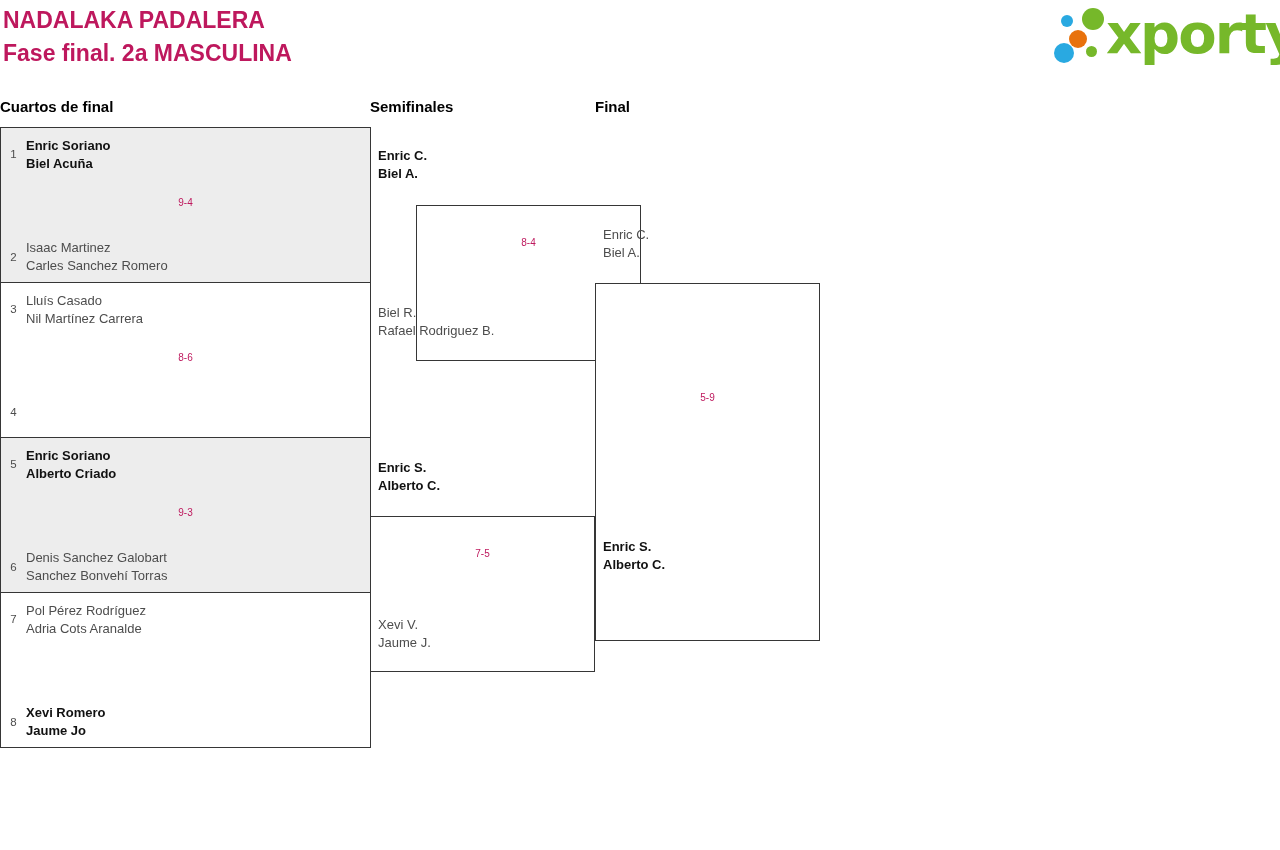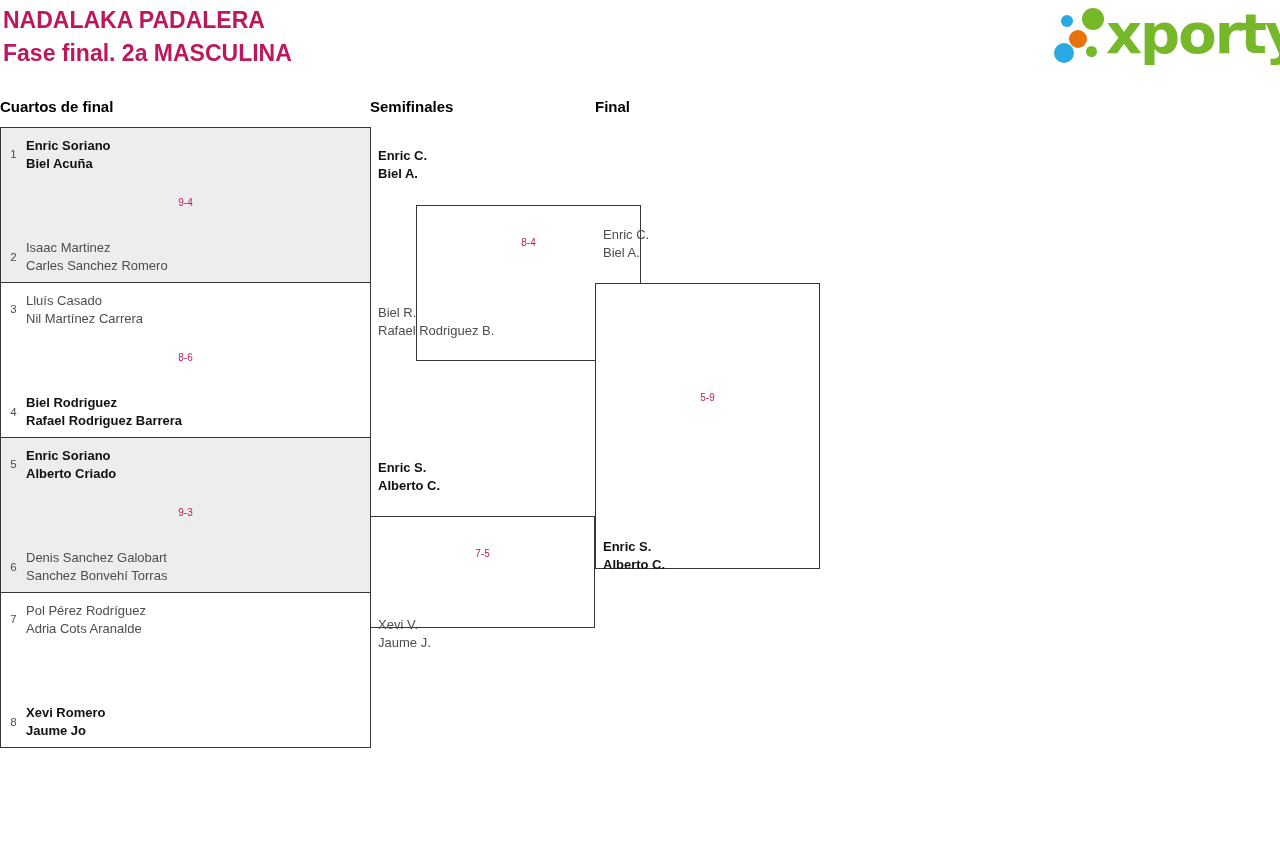--- a/index.html
+++ b/index.html
@@ -30,22 +30,22 @@
   .rh3 { left:595px; width:225px; }
 
   
   .box { position:absolute; border:1px solid #363636; box-sizing:border-box; background:#fff; }
   .qf  { left:0; width:371px; height:156px; }
   .qf1 { top:127px; background:#ededed; }
   .qf2 { top:282px; }
   .qf3 { top:437px; background:#ededed; }
   .qf4 { top:592px; }
   .sf1 { left:370px; top:205px; width:225px; height:156px;margin-left:46px; }
-  .sf2 { left:370px; top:516px; width:225px; height:112px; }
-  .fin { left:595px; top:283px; width:225px; height:286px; }
+  .sf2 { left:370px; top:516px; width:225px; height:156px; }
+  .fin { left:595px; top:283px; width:225px; height:358px; }
 
   .seed { position:absolute; left:4px; width:17px; text-align:center; font-size:11.5px; color:#4d4d4d; line-height:18px; }
   .seed-top { top:17px; }
   .seed-bot { top:120px; }
 
   .team { font-size:13px; line-height:18px; white-space:nowrap; }
   .qf .team { position:absolute; left:25px; }
   .qf .team-top { top:9px; }
   .qf .team-bot { top:111px; }
 
@@ -103,24 +103,20 @@
     <span class="seed seed-bot">2</span>
   </div>
 
   <div class="box qf qf2">
     <span class="seed seed-top">3</span>
     <div class="team team-top team-loser">
       <div>Lluís Casado</div>
       <div>Nil Martínez Carrera</div>
     </div>
     <div class="score">8-6</div>
-    <div class="team team-bot team-winner">
-      <div>Biel Rodriguez</div>
-      <div>Rafael Rodriguez Barrera</div>
-    </div>
     <span class="seed seed-bot">4</span>
   </div>
 
   <div class="box qf qf3">
     <span class="seed seed-top">5</span>
     <div class="team team-top team-winner">
       <div>Enric Soriano</div>
       <div>Alberto Criado</div>
     </div>
     <div class="score">9-3</div>

